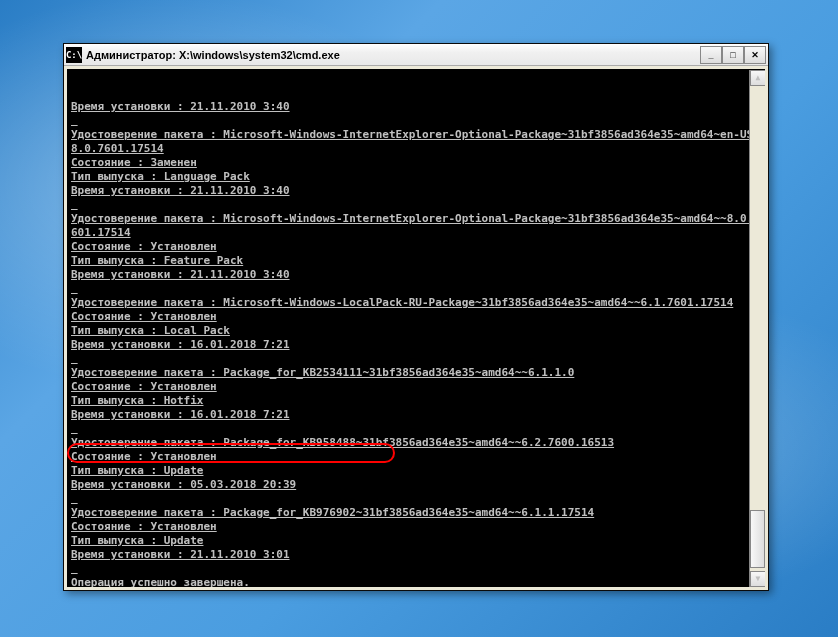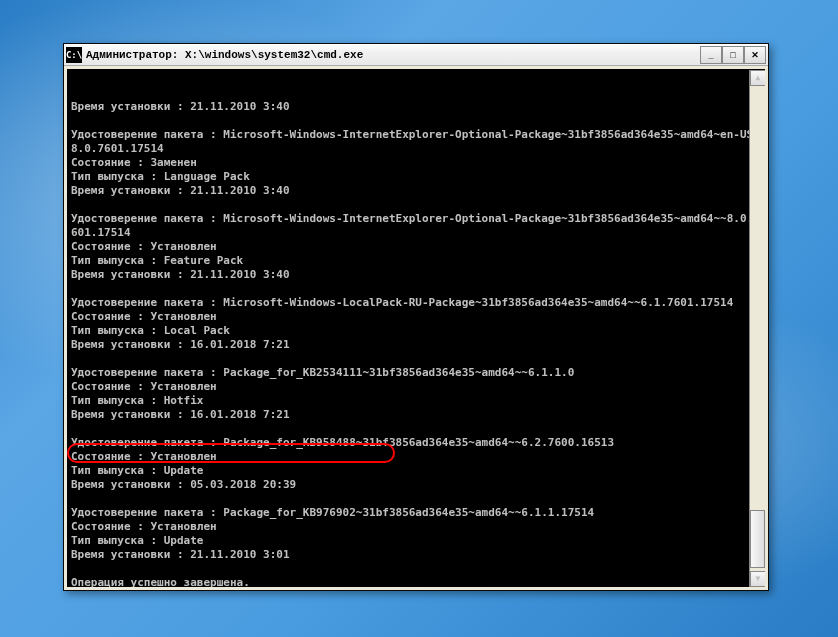--- a/index.html
+++ b/index.html
@@ -48,21 +48,21 @@
       color: #fff;
       font-size: 9px;
       display: flex;
       align-items: center;
       justify-content: center;
       margin-right: 4px;
       font-family: 'Consolas', monospace;
       font-weight: bold;
     }
     .titlebar-text {
-      font-family: Liberation Mono, monospace;
+      font-family: Liberation Sans, sans-serif;
       font-size: 11px;
       font-weight: bold;
       color: #000;
       flex: 1;
       white-space: nowrap;
       overflow: hidden;
     }
     .titlebar-buttons {
       display: flex;
       gap: 0;
@@ -92,20 +92,21 @@
       white-space: pre;
       position: relative;
       border-top: 1px solid #000;
       margin: 3px;
       font-weight: bold;
     }
     .console-line {
       display: block;
       white-space: pre-wrap;
       word-break: break-all;
+      text-decoration: underline;
     }
     .highlight-circle {
       position: absolute;
       border: 2px solid #ff0000;
       border-radius: 50% / 50%;
       pointer-events: none;
     }
     .highlight-1 {
       top: 373px;
       left: 0px;

